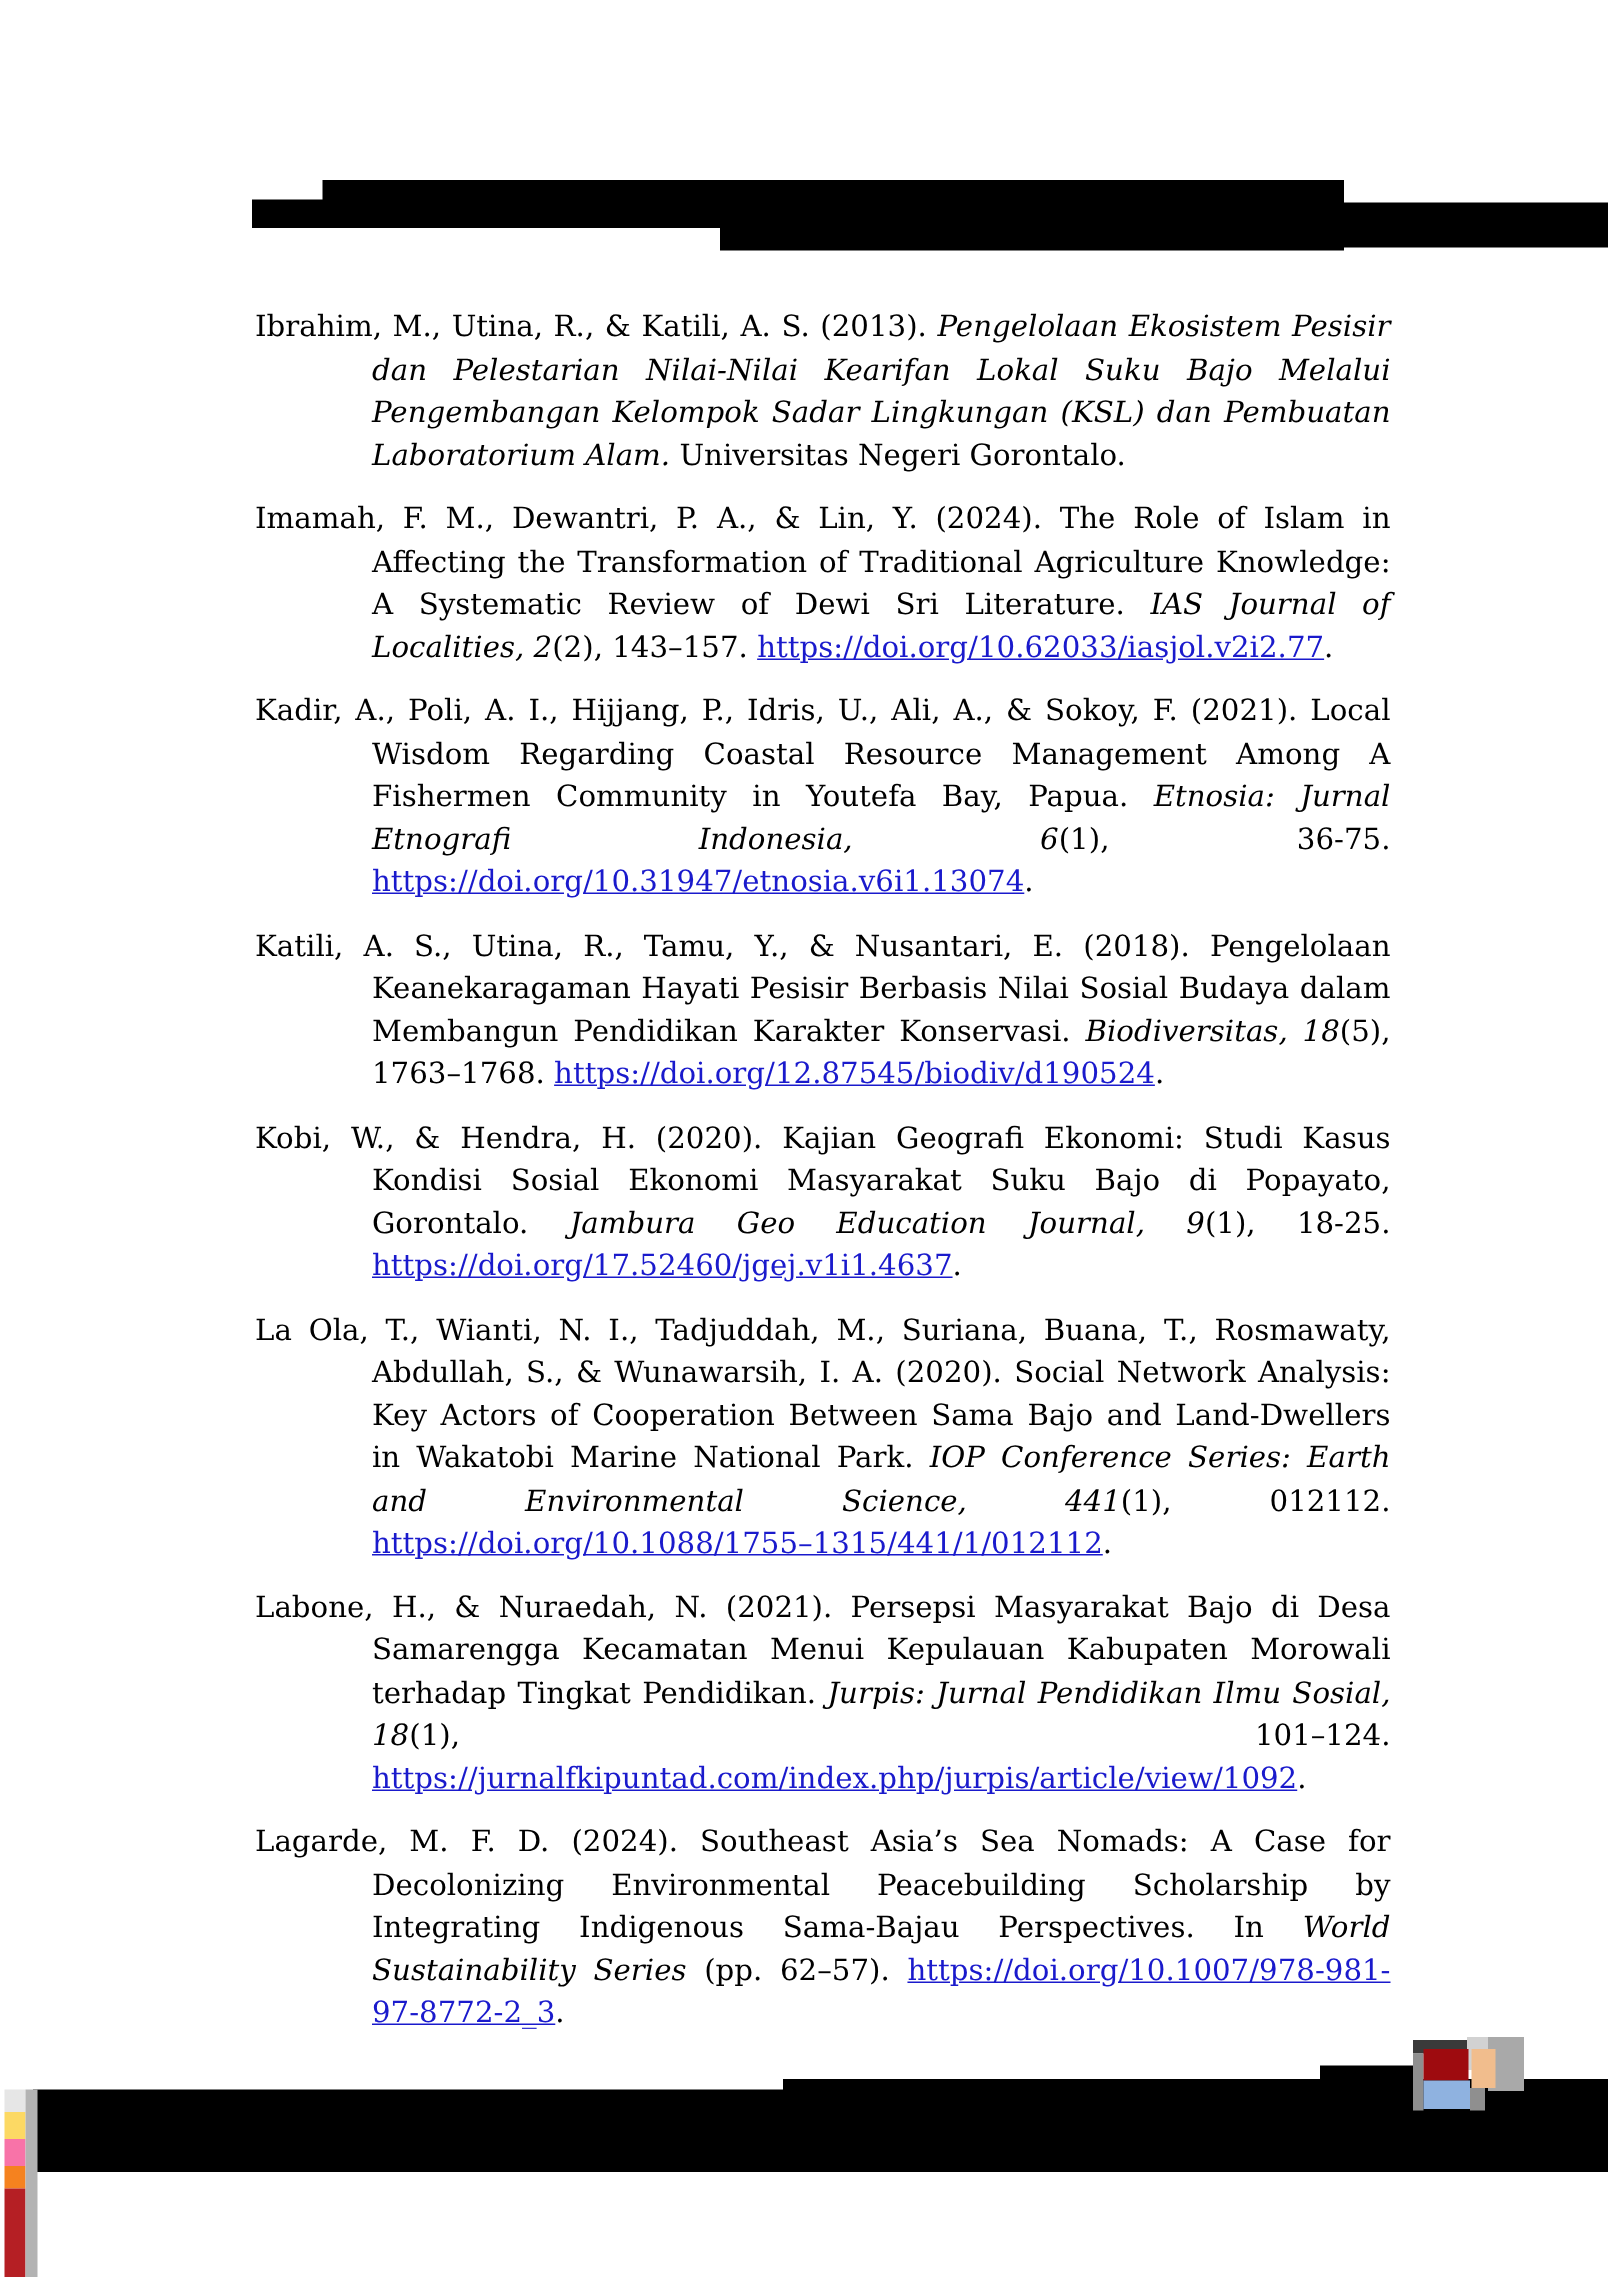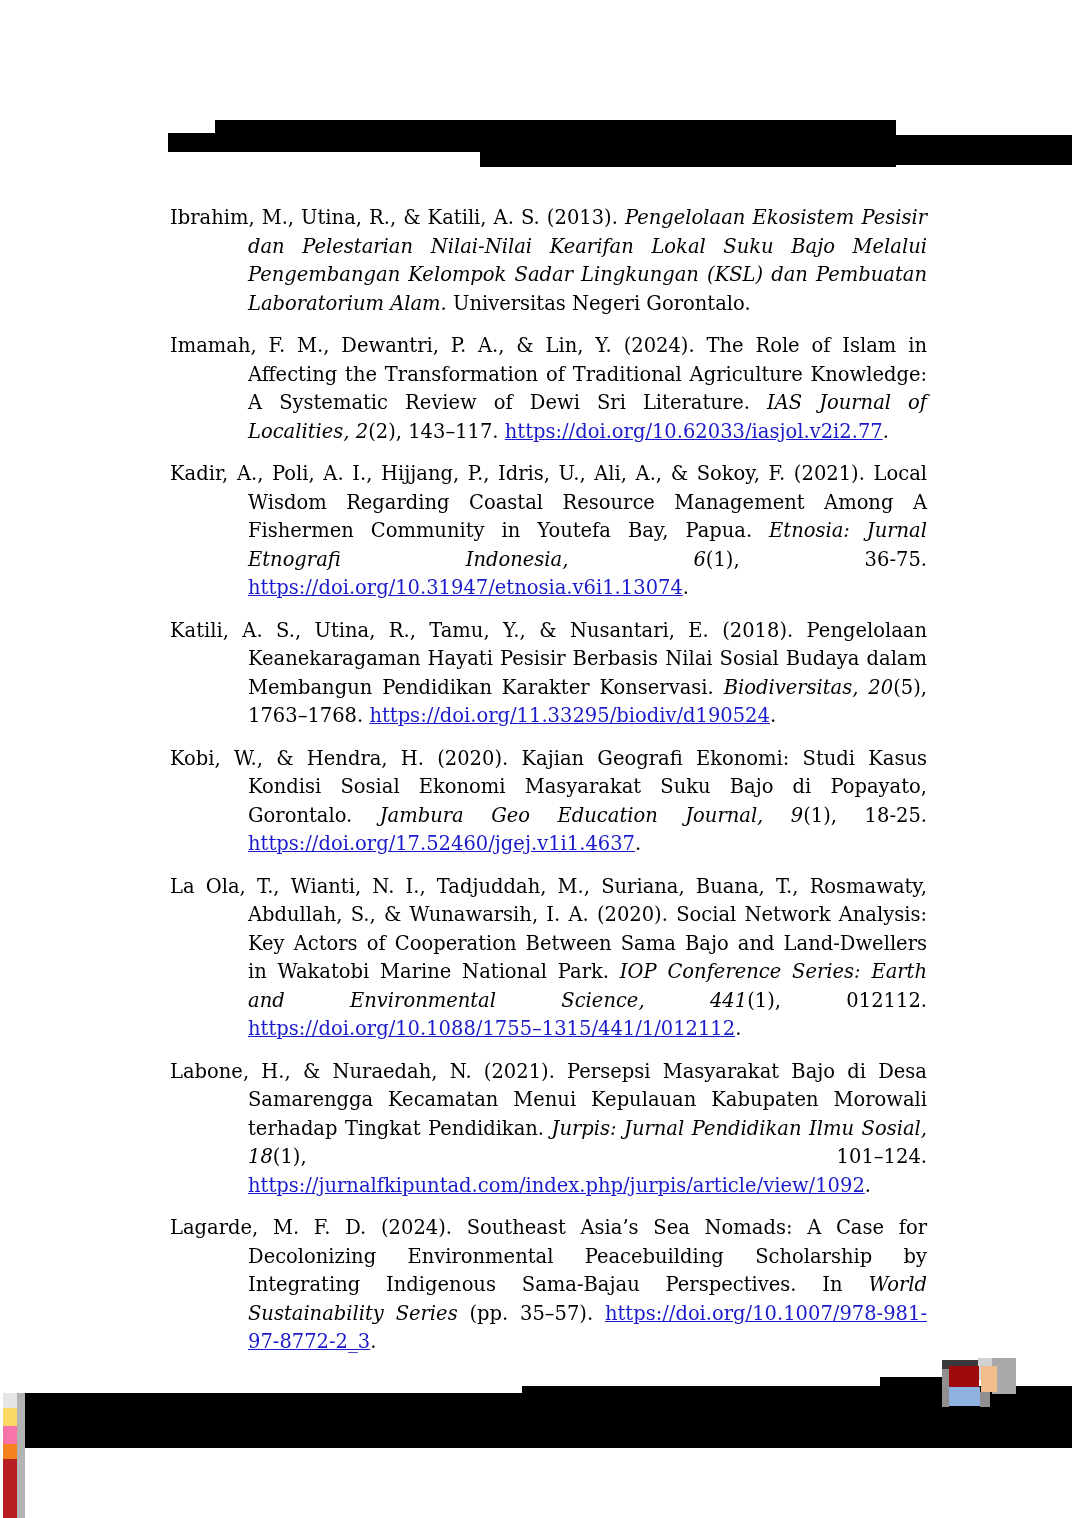--- a/index.html
+++ b/index.html
@@ -50,27 +50,27 @@
 
   <div>
     <div class="redact-seg" style="left: 168px; top: 133px; width: 48px; height: 19px; background: rgb(0, 0, 0);"></div>
     <div class="redact-seg" style="left: 215px; top: 120px; width: 681px; height: 32px; background: rgb(0, 0, 0);"></div>
     <div class="redact-seg" style="left: 480px; top: 152px; width: 416px; height: 15px; background: rgb(0, 0, 0);"></div>
     <div class="redact-seg" style="left: 896px; top: 135px; width: 176px; height: 30px; background: rgb(0, 0, 0);"></div>
   </div>
 
   <div class="refs">
       <p class="ref"><span>Ibrahim, M., Utina, R., &amp; Katili, A. S. (2013). </span><em>Pengelolaan Ekosistem Pesisir dan Pelestarian Nilai-Nilai Kearifan Lokal Suku Bajo Melalui Pengembangan Kelompok Sadar Lingkungan (KSL) dan Pembuatan Laboratorium Alam.</em><span> Universitas Negeri Gorontalo.</span></p>
-      <p class="ref"><span>Imamah, F. M., Dewantri, P. A., &amp; Lin, Y. (2024). The Role of Islam in Affecting the Transformation of Traditional Agriculture Knowledge: A Systematic Review of Dewi Sri Literature. </span><em>IAS Journal of Localities, 2</em><span>(2), 143–117. </span><a class="ref-link" href="#">https://doi.org/10.62033/iasjol.v2i2.77</a><span>.</span></p>
+      <p class="ref"><span>Imamah, F. M., Dewantri, P. A., &amp; Lin, Y. (2024). The Role of Islam in Affecting the Transformation of Traditional Agriculture Knowledge: A Systematic Review of Dewi Sri Literature. </span><em>IAS Journal of Localities, 2</em><span>(2), 143–157. </span><a class="ref-link" href="#">https://doi.org/10.62033/iasjol.v2i2.77</a><span>.</span></p>
       <p class="ref"><span>Kadir, A., Poli, A. I., Hijjang, P., Idris, U., Ali, A., &amp; Sokoy, F. (2021). Local Wisdom Regarding Coastal Resource Management Among A Fishermen Community in Youtefa Bay, Papua. </span><em>Etnosia: Jurnal Etnografi Indonesia, 6</em><span>(1), 36-75. </span><a class="ref-link" href="#">https://doi.org/10.31947/etnosia.v6i1.13074</a><span>.</span></p>
-      <p class="ref"><span>Katili, A. S., Utina, R., Tamu, Y., &amp; Nusantari, E. (2018). Pengelolaan Keanekaragaman Hayati Pesisir Berbasis Nilai Sosial Budaya dalam Membangun Pendidikan Karakter Konservasi. </span><em>Biodiversitas, 20</em><span>(5), 1763–1768. </span><a class="ref-link" href="#">https://doi.org/11.33295/biodiv/d190524</a><span>.</span></p>
+      <p class="ref"><span>Katili, A. S., Utina, R., Tamu, Y., &amp; Nusantari, E. (2018). Pengelolaan Keanekaragaman Hayati Pesisir Berbasis Nilai Sosial Budaya dalam Membangun Pendidikan Karakter Konservasi. </span><em>Biodiversitas, 18</em><span>(5), 1763–1768. </span><a class="ref-link" href="#">https://doi.org/12.87545/biodiv/d190524</a><span>.</span></p>
       <p class="ref"><span>Kobi, W., &amp; Hendra, H. (2020). Kajian Geografi Ekonomi: Studi Kasus Kondisi Sosial Ekonomi Masyarakat Suku Bajo di Popayato, Gorontalo. </span><em>Jambura Geo Education Journal, 9</em><span>(1), 18-25. </span><a class="ref-link" href="#">https://doi.org/17.52460/jgej.v1i1.4637</a><span>.</span></p>
       <p class="ref"><span>La Ola, T., Wianti, N. I., Tadjuddah, M., Suriana, Buana, T., Rosmawaty, Abdullah, S., &amp; Wunawarsih, I. A. (2020). Social Network Analysis: Key Actors of Cooperation Between Sama Bajo and Land-Dwellers in Wakatobi Marine National Park. </span><em>IOP Conference Series: Earth and Environmental Science, 441</em><span>(1), 012112. </span><a class="ref-link" href="#">https://doi.org/10.1088/1755–1315/441/1/012112</a><span>.</span></p>
       <p class="ref"><span>Labone, H., &amp; Nuraedah, N. (2021). Persepsi Masyarakat Bajo di Desa Samarengga Kecamatan Menui Kepulauan Kabupaten Morowali terhadap Tingkat Pendidikan. </span><em>Jurpis: Jurnal Pendidikan Ilmu Sosial, 18</em><span>(1), 101–124. </span><a class="ref-link" href="#">https://jurnalfkipuntad.com/index.php/jurpis/article/view/1092</a><span>.</span></p>
-      <p class="ref"><span>Lagarde, M. F. D. (2024). Southeast Asia’s Sea Nomads: A Case for Decolonizing Environmental Peacebuilding Scholarship by Integrating Indigenous Sama-Bajau Perspectives. In </span><em>World Sustainability Series</em><span> (pp. 35–57). </span><a class="ref-link" href="#">https://doi.org/10.1007/978-981-97-8772-2_3</a><span>.</span></p>
+      <p class="ref"><span>Lagarde, M. F. D. (2024). Southeast Asia’s Sea Nomads: A Case for Decolonizing Environmental Peacebuilding Scholarship by Integrating Indigenous Sama-Bajau Perspectives. In </span><em>World Sustainability Series</em><span> (pp. 62–57). </span><a class="ref-link" href="#">https://doi.org/10.1007/978-981-97-8772-2_3</a><span>.</span></p>
     </div>
 
   <div>
     <div class="redact-seg" style="left: 22px; top: 1393px; width: 500px; height: 55px; background: rgb(0, 0, 0);"></div>
     <div class="redact-seg" style="left: 522px; top: 1386px; width: 550px; height: 62px; background: rgb(0, 0, 0);"></div>
     <div class="redact-seg" style="left: 880px; top: 1377px; width: 64px; height: 12px; background: rgb(0, 0, 0);"></div>
   </div>
 
   <div class="abs" style="left:3px; top:1393px; width:14px; height:125px;">
     <div class="strip-seg" style="top: 0px; height: 15px; background: rgb(230, 230, 230);"></div>

